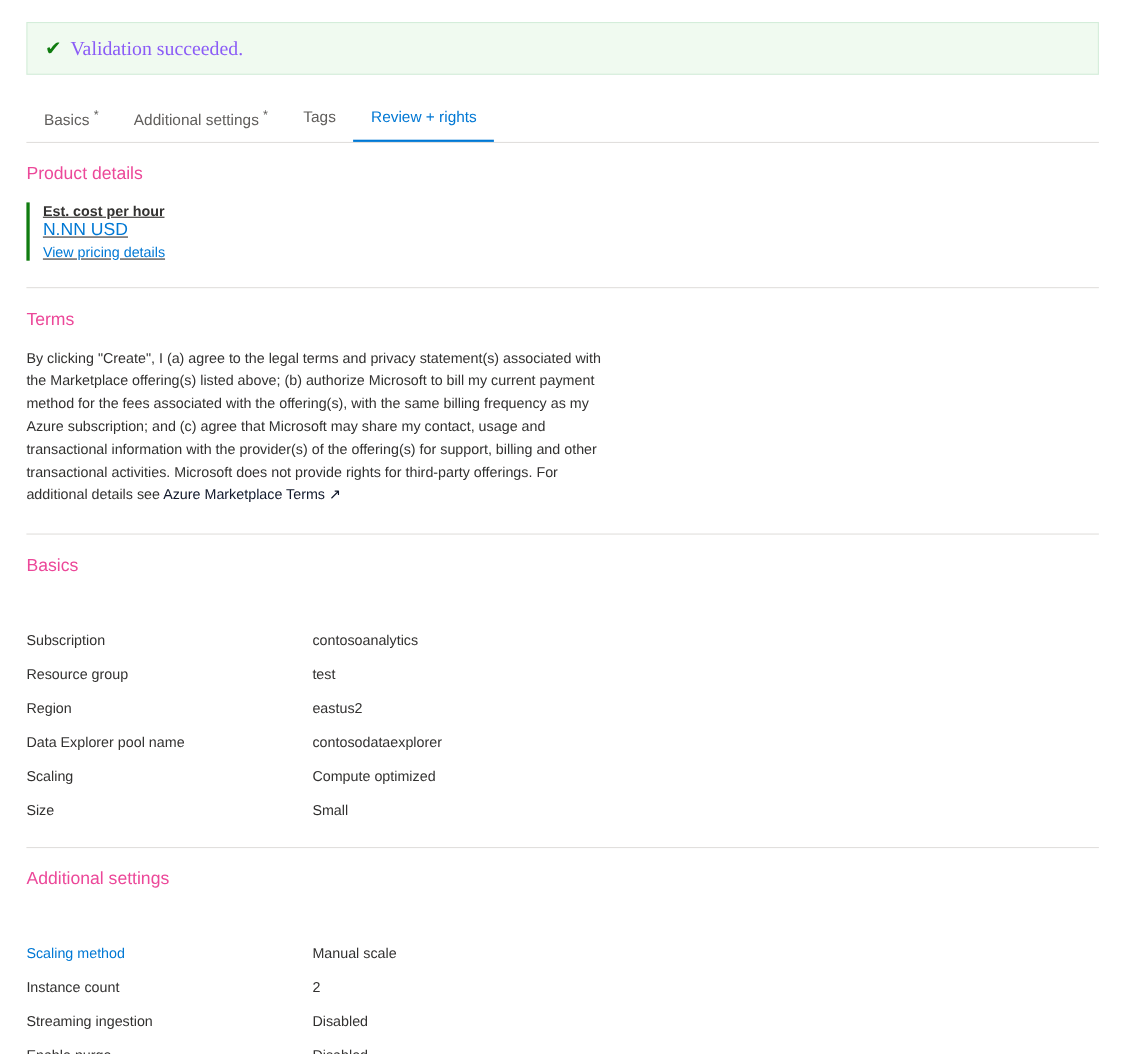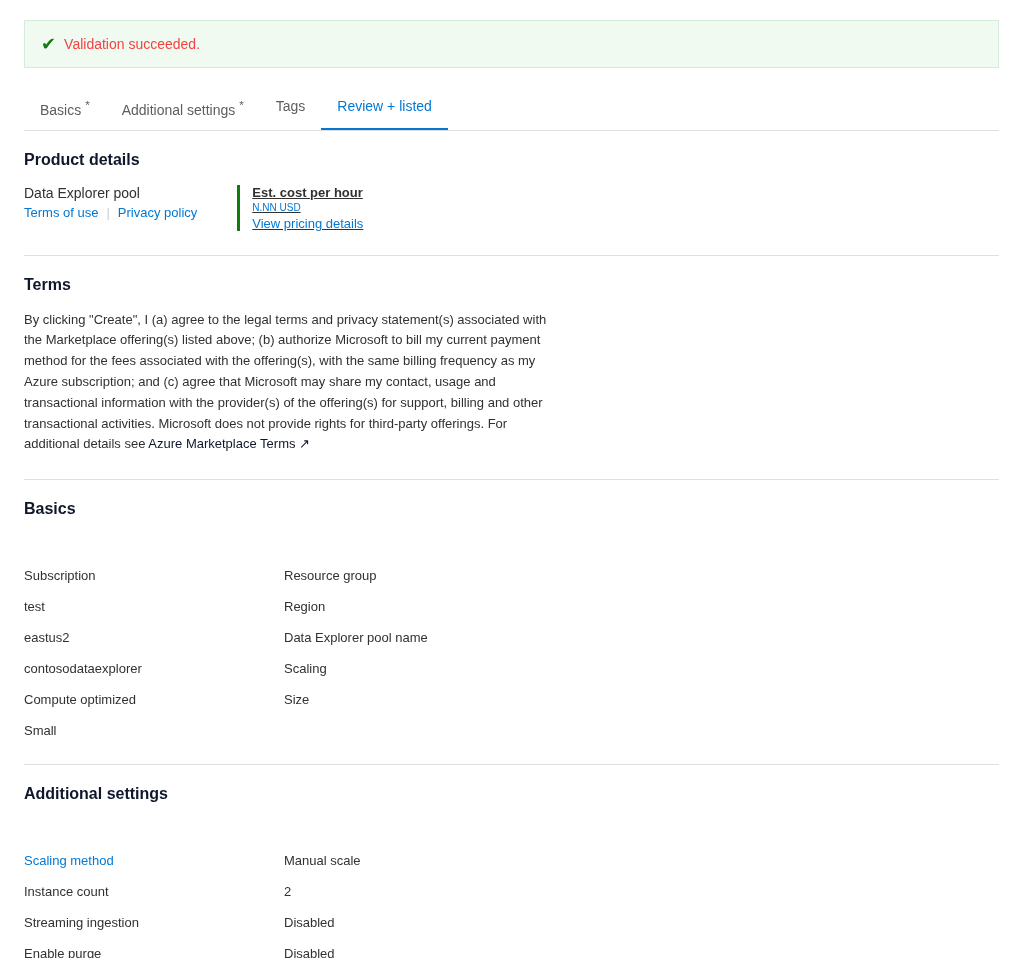--- a/index.html
+++ b/index.html
@@ -6,40 +6,40 @@
     body { font-family: 'Segoe UI', Arial, sans-serif; font-size: 14px; color: #323130; background: #fff; }
 
     .page-wrapper { display: flex; flex-direction: column; min-height: 958px; width: 1023px; }
 
     .main-content { flex: 1; padding: 20px 24px; }
 
     .page-title { font-size: 20px; font-weight: 600; color: #323130; margin-bottom: 16px; }
 
     .validation-banner { background: #f0faf0; border: 1px solid #d4edda; padding: 12px 16px; display: flex; align-items: center; gap: 8px; margin-bottom: 20px; }
     .validation-banner .check-icon { color: #107c10; font-size: 18px; }
-    .validation-text { color: #ef4444; font-size: 14px; }
+    .validation-text { color: #8b5cf6; font-size: 18px; font-family: Liberation Serif, serif; }
 
     .tabs { display: flex; gap: 0; border-bottom: 1px solid #e1dfdd; margin-bottom: 0; }
     .tab { padding: 10px 16px; cursor: pointer; font-size: 14px; color: #605e5c; border-bottom: 2px solid transparent; text-decoration: none; }
     .tab.active { color: #0078d4; border-bottom: 2px solid #0078d4; font-weight: 500; }
 
     .content-area { padding: 20px 0; }
 
     .section { margin-bottom: 24px; }
-    .section-title { font-size: 16px; font-weight: 700; margin-bottom: 16px; color: #0f172a; }
+    .section-title { font-size: 16px; font-weight: 400; margin-bottom: 16px; color: #ec4899; }
 
     .product-details-box { display: flex; gap: 40px; align-items: flex-start; margin-bottom: 8px; }
     .product-name { font-size: 14px; color: #323130; margin-bottom: 4px; }
     .product-links { display: flex; gap: 8px; font-size: 13px; }
     .product-links a { color: #0078d4; text-decoration: none; }
     .pipe { color: #ccc; }
 
     .cost-section { border-left: 3px solid #107c10; padding-left: 12px; text-decoration: underline; }
     .cost-label { font-size: 13px; font-weight: 600; color: #323130; }
-    .cost-value { font-size: 10px; color: #0078d4; margin: 2px 0; }
+    .cost-value { font-size: 16px; color: #0078d4; margin: 2px 0; }
     .cost-link { font-size: 13px; color: #0078d4; text-decoration: none; }
 
     .terms-text { font-size: 13px; color: #323130; line-height: 1.6; max-width: 540px; }
     .terms-text a { color: #0f172a; text-decoration: none; }
 
     .info-grid { display: grid; grid-template-columns: 260px 1fr; row-gap: 12px; max-width: 700px; margin-top: 48px; }
     .info-label { font-size: 13px; color: #323130; padding: 2px 0; }
     .info-value { font-size: 13px; color: #323130; padding: 2px 0; }
     .info-label.link-style { color: #0078d4; cursor: pointer; }
 
@@ -55,36 +55,28 @@
 
     <div class="validation-banner">
       <span class="check-icon">✔</span>
       <span class="validation-text">Validation succeeded.</span>
     </div>
 
     <div class="tabs">
       <span class="tab">Basics <sup>*</sup></span>
       <span class="tab">Additional settings <sup>*</sup></span>
       <span class="tab">Tags</span>
-      <span class="tab active">Review + listed</span>
+      <span class="tab active">Review + rights</span>
     </div>
 
     <div class="content-area">
 
       <div class="section">
         <div class="section-title">Product details</div>
         <div class="product-details-box">
-          <div>
-            <div class="product-name">Data Explorer pool</div>
-            <div class="product-links">
-              <a href="#">Terms of use</a>
-              <span class="pipe">|</span>
-              <a href="#">Privacy policy</a>
-            </div>
-          </div>
           <div class="cost-section">
             <div class="cost-label">Est. cost per hour</div>
             <div class="cost-value">N.NN USD</div>
             <a href="#" class="cost-link">View pricing details</a>
           </div>
         </div>
       </div>
 
       <hr class="divider">
 
@@ -95,20 +87,21 @@
         </p>
       </div>
 
       <hr class="divider">
 
       <div class="section">
         <div class="section-title">Basics</div>
         <div class="info-grid">
 
           <span class="info-label">Subscription</span>
+          <span class="info-value">contosoanalytics</span>
 
           <span class="info-label">Resource group</span>
           <span class="info-value">test</span>
 
           <span class="info-label">Region</span>
           <span class="info-value">eastus2</span>
 
           <span class="info-label">Data Explorer pool name</span>
           <span class="info-value">contosodataexplorer</span>
 

